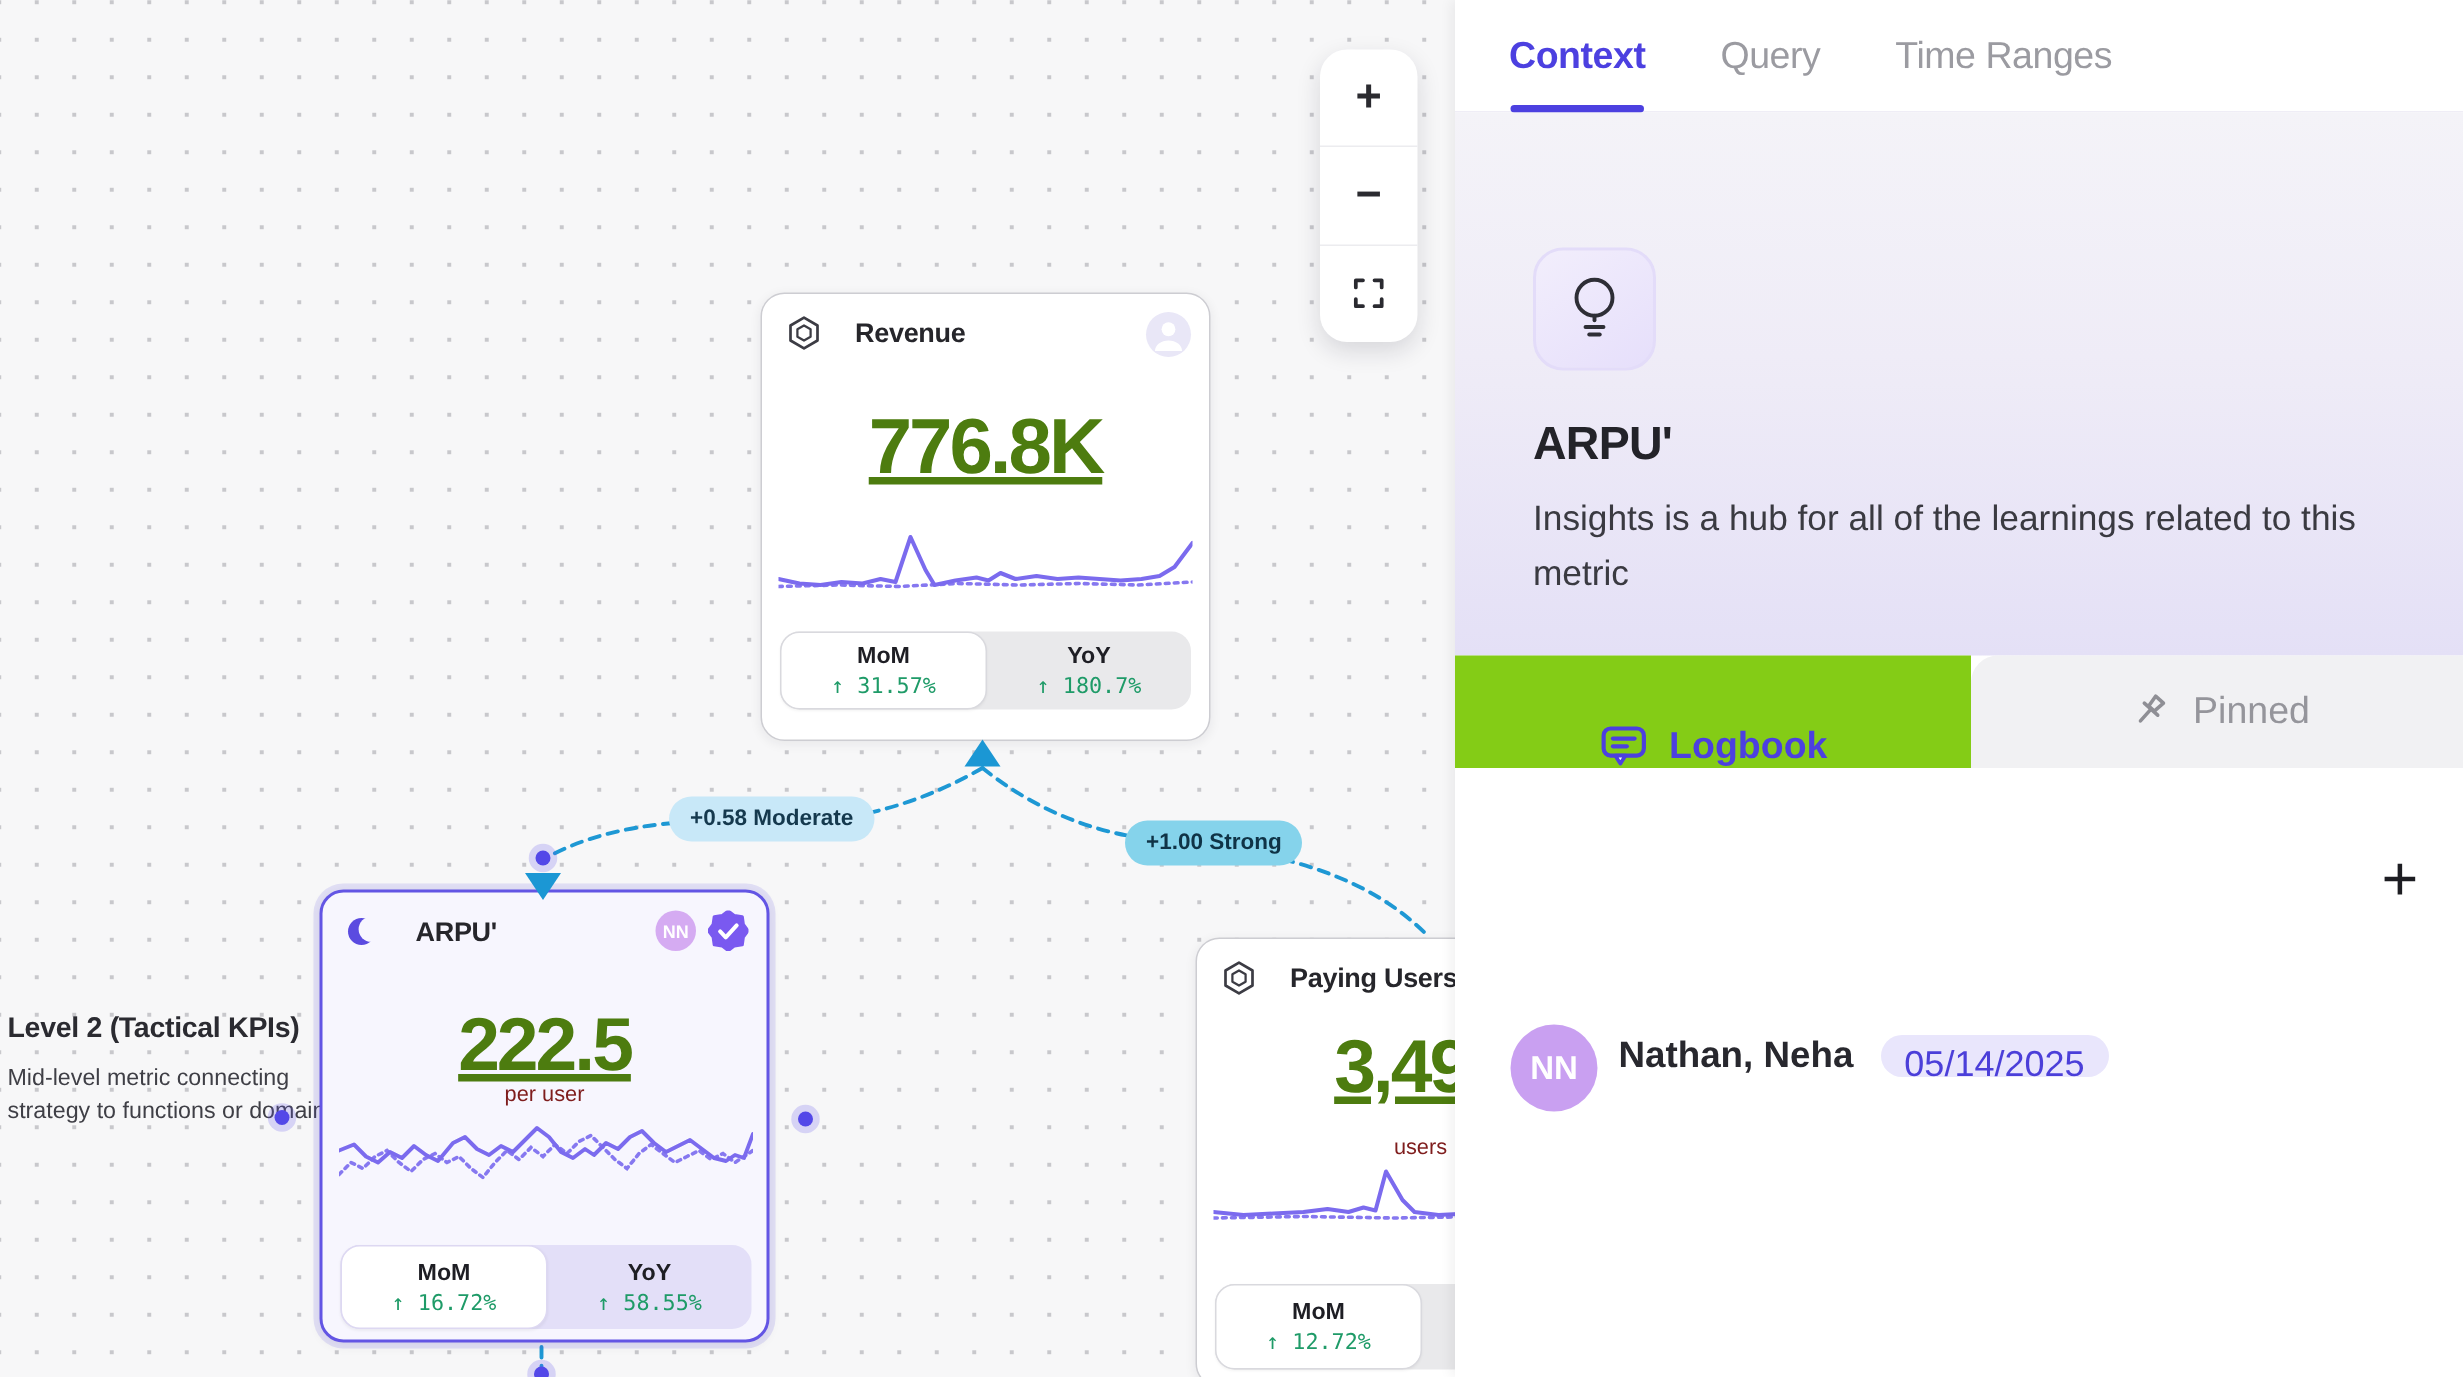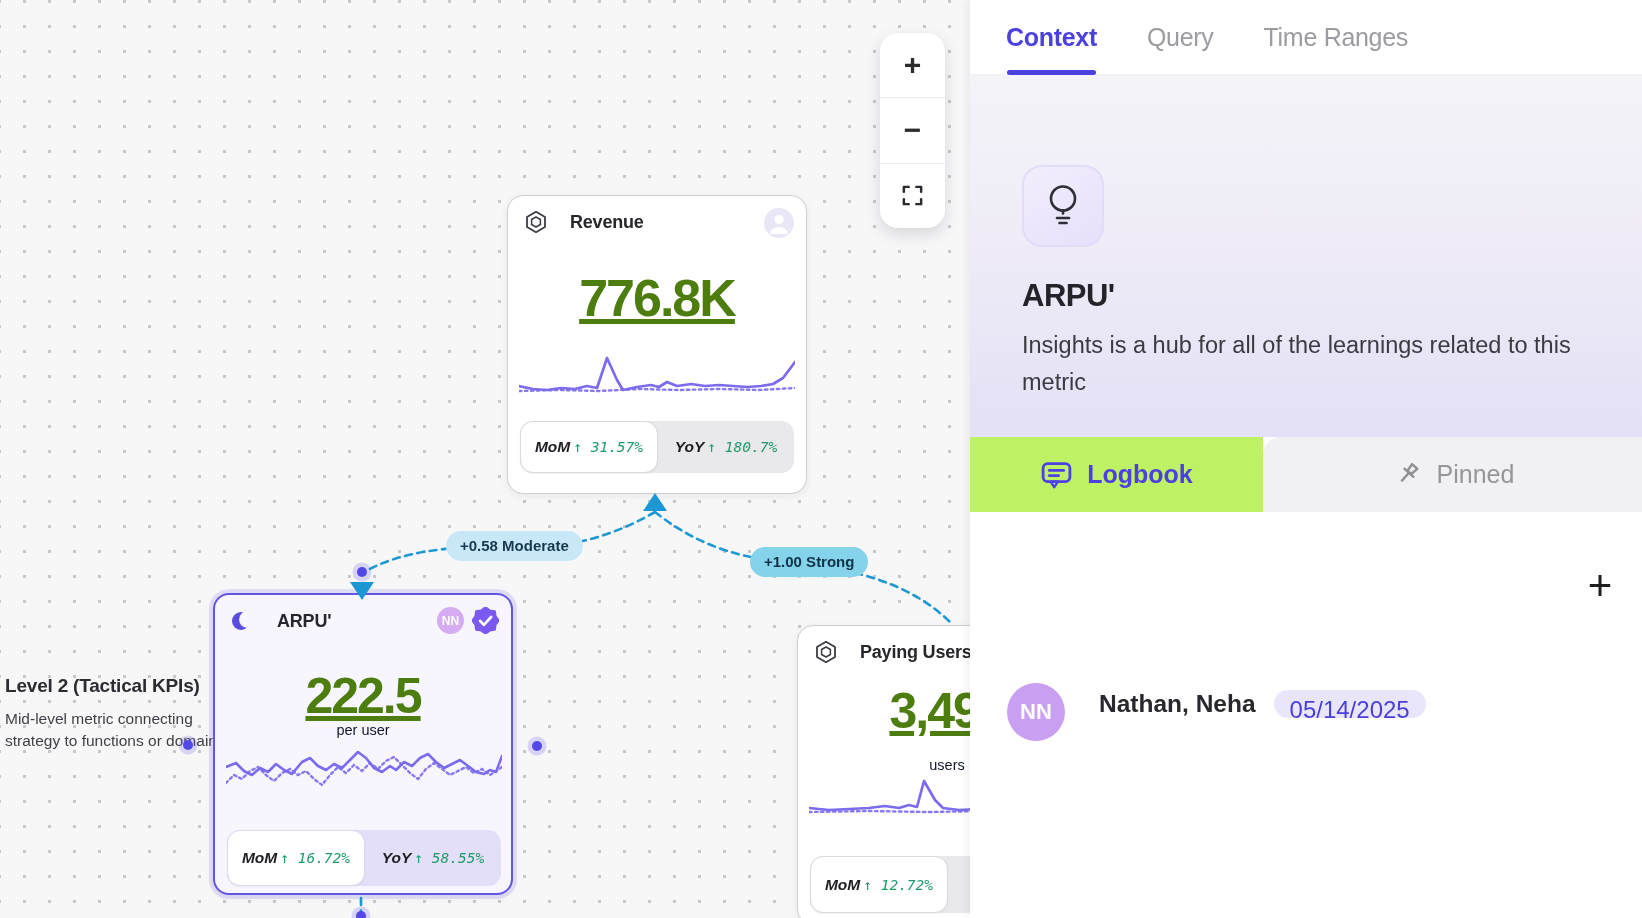--- a/index.html
+++ b/index.html
@@ -37,34 +37,34 @@
 
   .avatar-sm { width:30px; height:30px; border-radius:50%; background:#e9e7f7; position:relative; overflow:hidden; }
   .nn-badge { width:27px; height:27px; border-radius:50%; background:#d5abf2; color:#fff;
     font-size:12px; font-weight:bold; display:flex; align-items:center; justify-content:center; letter-spacing:0; }
 
   .metric-value { position:absolute; left:0; width:100%; text-align:center;
     font-size:52px; font-weight:bold; color:#4d7c0f; letter-spacing:-2px;text-decoration:underline; }
   .card-revenue .metric-value { top:72px; }
   .card-arpu .metric-value { top:72px; font-size:50px; }
   .card-paying .metric-value { top:56px; font-size:50px; }
-  .metric-unit { position:absolute; left:0; width:100%; text-align:center; font-size:14.5px; color:#0f172a; }
+  .metric-unit { position:absolute; left:0; width:100%; text-align:center; font-size:14.5px; color:#7f1d1d; }
   .card-arpu .metric-unit { top:127px; }
   .card-paying .metric-unit { top:131px; }
 
   .spark { position:absolute; left:11px; width:276px; height:62px; }
   .card-revenue .spark { top:150px; }
   .card-arpu .spark { top:148px; }
   .card-paying .spark { top:150px; }
 
   .segmented { position:absolute; left:12px; width:274px; display:flex; border-radius:13px; overflow:visible; }
   .card-revenue .segmented { top:225px; height:52px; background:#e9e9eb; }
   .card-arpu .segmented { top:235px; height:56px; background:#e3dff8; }
   .card-paying .segmented { top:230px; height:57px; background:#e9e9eb; }
-  .seg-cell { flex:1; display:flex; flex-direction:row; align-items:center; justify-content:center; gap:3px; border-radius:13px;font-style:italic; }
+  .seg-cell { flex:1; display:flex; flex-direction:column; align-items:center; justify-content:center; gap:3px; border-radius:13px; }
   .seg-active { background:#fff; border:1.5px solid #d9d9de; box-shadow:0 1px 2px rgba(0,0,0,.05); }
   .card-arpu .seg-active { border-color:#ddd8f2; }
   .seg-label { font-size:15.5px; font-weight:bold; color:#1e1e24; }
   .seg-value { font-family:"DejaVu Sans Mono", monospace; font-size:14.5px; color:#1f9b68; }
 
   .edge-label { position:absolute; z-index:3; height:30px; line-height:30px; padding:0 14px;
     border-radius:15px; font-size:15px; font-weight:bold; white-space:nowrap; }
   .edge-moderate { left:446px; top:531px; background:#c8e8f8; color:#15394e; }
   .edge-strong { left:750px; top:547px; background:#85d3eb; color:#0f3346; }
 
@@ -90,37 +90,37 @@
   .hero { position:absolute; left:0; top:75px; width:100%; height:362px;
     background:linear-gradient(180deg,#f4f3f8 0%, #efecf7 45%, #e4e0f6 100%); }
   .hero-icon-tile { position:absolute; left:52px; top:90px; width:82px; height:82px; border-radius:20px;
     background:linear-gradient(145deg,#f2eefc,#e6dffb); border:2px solid #e3dcf9;
     display:flex; align-items:center; justify-content:center; }
   .hero-title { position:absolute; left:52px; top:203px; font-size:31px; font-weight:bold; color:#232329; letter-spacing:-0.5px; }
   .hero-desc { position:absolute; left:52px; top:252px; width:585px; font-size:23.5px; line-height:37px; color:#3a3a41; }
 
   .subtabs { position:absolute; left:0; top:437px; width:100%; height:75px; display:flex; }
   .subtab { display:flex; align-items:center; justify-content:center; gap:14px; font-size:25px; }
-  .subtab-logbook { width:293px; background:#bef264; color:#4c40e0; font-weight:bold; }
+  .subtab-logbook { width:344px; background:#84cc16; color:#4c40e0; font-weight:bold;align-items:flex-end; }
   .subtab-pinned { flex:1; background:#f1f1f3; color:#95959b; border-top-left-radius:18px; }
 
   .search-box { position:absolute; left:30px; top:557px; width:552px; height:58px;
     background:#f2f2f4; border-radius:16px; }
   .search-box input { position:absolute; left:64px; top:0; width:470px; height:58px; border:none; outline:none;
     background:transparent; font-family:"Liberation Sans",sans-serif; font-size:26px; color:#3c3c42; }
   .search-box input::placeholder { color:#8e8e93; }
   .search-icon { position:absolute; left:20px; top:16px; }
   .add-btn { position:absolute; left:608px; top:560px; width:44px; height:52px; border:none; background:transparent;
     font-size:42px; font-weight:normal; color:#1d1d22; cursor:pointer; line-height:48px; }
 
   .entry { position:absolute; left:37px; top:683px; width:600px; }
   .entry-avatar { position:absolute; left:0; top:0; width:58px; height:58px; border-radius:50%;
     background:#c9a0f1; color:#fff; font-size:22px; font-weight:bold;
     display:flex; align-items:center; justify-content:center; }
-  .entry-main { position:absolute; left:92px; top:0; width:520px; }
+  .entry-main { position:absolute; left:72px; top:0; width:520px; }
   .entry-meta { display:flex; align-items:center; gap:18px; height:42px; }
   .entry-author { font-size:24.5px; font-weight:bold; color:#28282e; white-space:nowrap; }
   .entry-date { height:28px; line-height:40px; padding:0 16px; border-radius:20px;
     background:#e9e6fc; color:#4b3fd9; font-size:24px; }
   .entry-text { margin-top:8px; font-size:26px; line-height:39px; color:#26262c; }
 
   .icon { display:inline-flex; align-items:center; justify-content:center; }
 </style>
 </head>
 <body>

